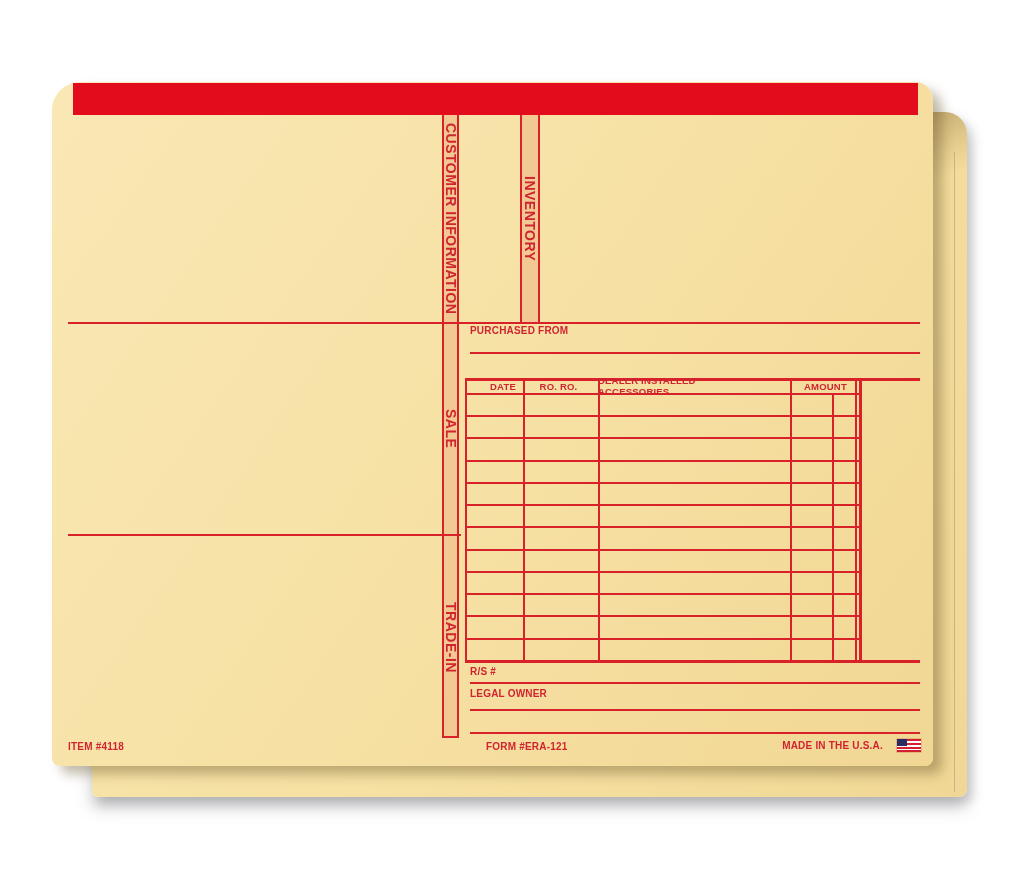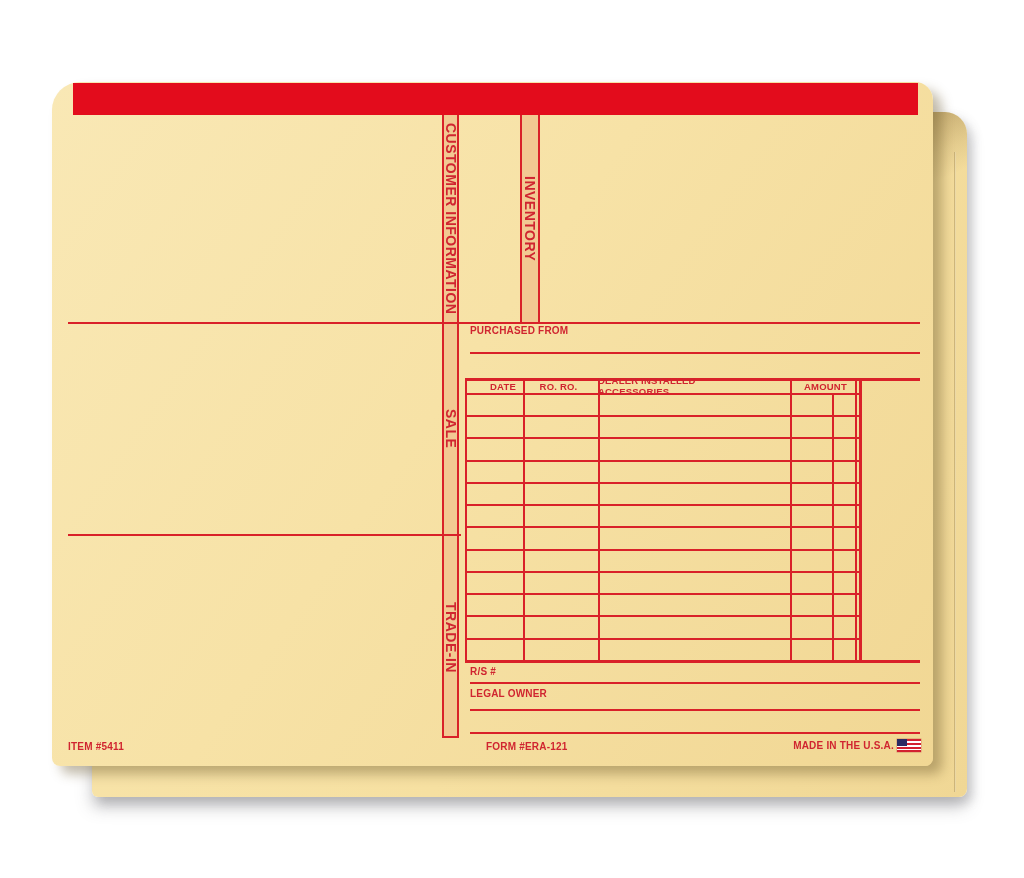--- a/index.html
+++ b/index.html
@@ -48,21 +48,21 @@
   .tab-label span{writing-mode:vertical-rl;text-orientation:mixed;
     font-weight:bold;font-size:14px;letter-spacing:.5px;color:var(--ink-text);white-space:nowrap;}
 
   .lbl{position:absolute;font-size:10px;font-weight:bold;color:var(--ink-text);
     letter-spacing:.2px;white-space:nowrap;text-align:center;}
 
   .hcell{position:absolute;top:297px;height:14px;display:flex;align-items:center;
     justify-content:center;font-size:9.5px;font-weight:bold;color:var(--ink-text);
     letter-spacing:.2px;}
 
-  .made-in{position:absolute;right:12px;top:657px;display:flex;align-items:center;gap:3px;}
+  .made-in{position:absolute;right:12px;top:657px;display:flex;align-items:center;gap:14px;}
   .flag{position:relative;width:24px;height:13px;
     background:repeating-linear-gradient(to bottom,#d22030 0 1.9px,#ffffff 1.9px 3.8px);
     box-shadow:0 0 0 .5px rgba(180,40,40,.4);}
   .flag .canton{position:absolute;left:0;top:0;width:10px;height:7px;background:#2b2b63;}
 </style>
 </head>
 <body>
 
 <div class="stage">
 
@@ -126,21 +126,21 @@
       <div class="hline" style="left:413px;top:533px;width:396px;height:1.5px;"></div>
       <div class="hline" style="left:413px;top:556px;width:396px;height:1.5px;"></div>
     </div>
 
     <div class="lbl" style="left:418px;top:584px;">R/S #</div>
     <div class="hline" style="left:418px;top:600px;width:450px;"></div>
     <div class="lbl" style="left:418px;top:606px;">LEGAL OWNER</div>
     <div class="hline" style="left:418px;top:627px;width:450px;"></div>
     <div class="hline" style="left:418px;top:650px;width:450px;"></div>
 
-    <div class="lbl" style="left:16px;top:659px;">ITEM #5411</div>
+    <div class="lbl" style="left:16px;top:659px;">ITEM #4118</div>
     <div class="lbl" style="left:434px;top:659px;">FORM #ERA-121</div>
     <div class="made-in">
       <span class="lbl" style="position:static;">MADE IN THE U.S.A.</span>
       <span class="flag">
           <span class="canton"></span>
         </span>
     </div>
 
   </div>
 </div>

